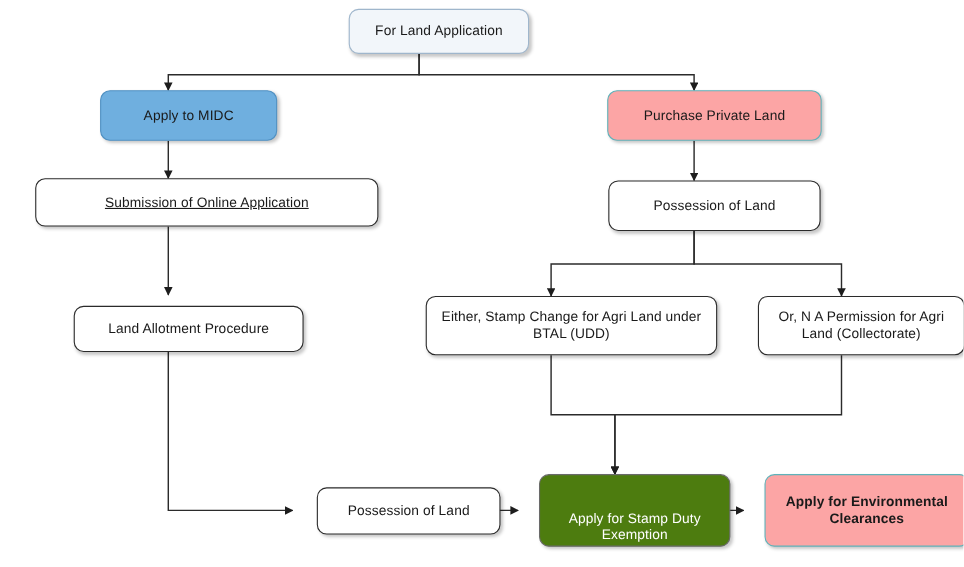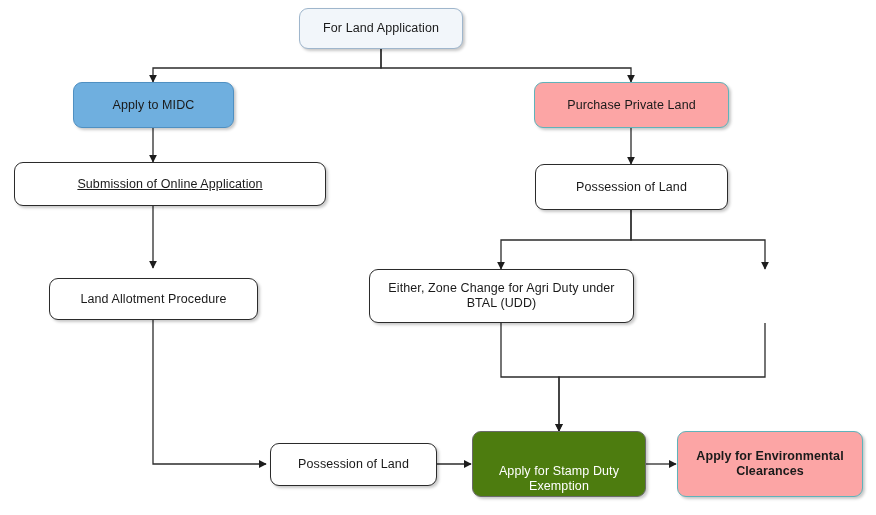--- a/index.html
+++ b/index.html
@@ -32,20 +32,21 @@
     text-align: center;
     border-radius: 9px;
     border: 1px solid #3a3a3a;
     font-size: 12.5px;
     line-height: 15px;
     color: #1a1a1a;
     letter-spacing: 0.1px;
     box-shadow: 2px 2px 3px rgba(0,0,0,0.22);
     padding: 2px 6px;
     z-index: 2;
+    margin-left: 18px;
   }
   .node .label { display: block; }
   .n-white   { background: #ffffff; border-color: #2b2b2b; }
   .n-pale    { background: #f2f6fa; border-color: #9fb6cc; }
   .n-blue    { background: #6fafdf; border-color: #4f90c2; }
   .n-teal    { background: #fca5a5; border-color: #5fb3ba; }
   .n-gray    { background: #4d7c0f; border-color: #6a6a6a; color: #ffffff; align-items: flex-end; }
 </style>
 </head>
 <body>
@@ -101,23 +102,26 @@
 
   <div class="node n-white" style="left:535px; top:164px; width:193px; height:46px;">
     <span class="label">Possession of Land</span>
   </div>
 
   <div class="node n-white" style="left:49px; top:278px; width:209px; height:42px;">
     <span class="label">Land Allotment Procedure</span>
   </div>
 
   <div class="node n-white" style="left:369px; top:269px; width:265px; height:54px;">
-    <span class="label">Either, Zone Change for Agri Duty under BTAL (UDD)</span>
+    <span class="label">Either, Stamp Change for Agri Land under BTAL (UDD)</span>
   </div>
 
+  <div class="node n-white" style="left:671px; top:269px; width:188px; height:54px;">
+    <span class="label">Or, N A Permission for Agri Land (Collectorate)</span>
+  </div>
 
   <div class="node n-white" style="left:270px; top:443px; width:167px; height:43px;">
     <span class="label">Possession of Land</span>
   </div>
 
   <div class="node n-gray" style="left:472px; top:431px; width:174px; height:66px;">
     <span class="label">Apply for Stamp Duty Exemption</span>
   </div>
 
   <div class="node n-teal" style="left:677px; top:431px; width:186px; height:66px;font-weight:bold;">

